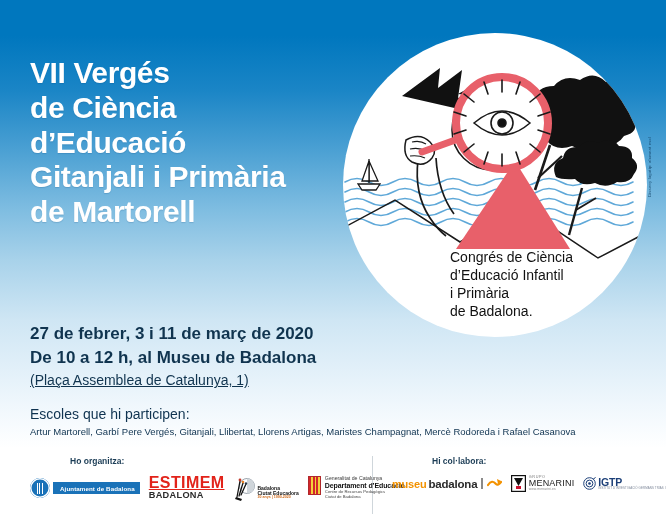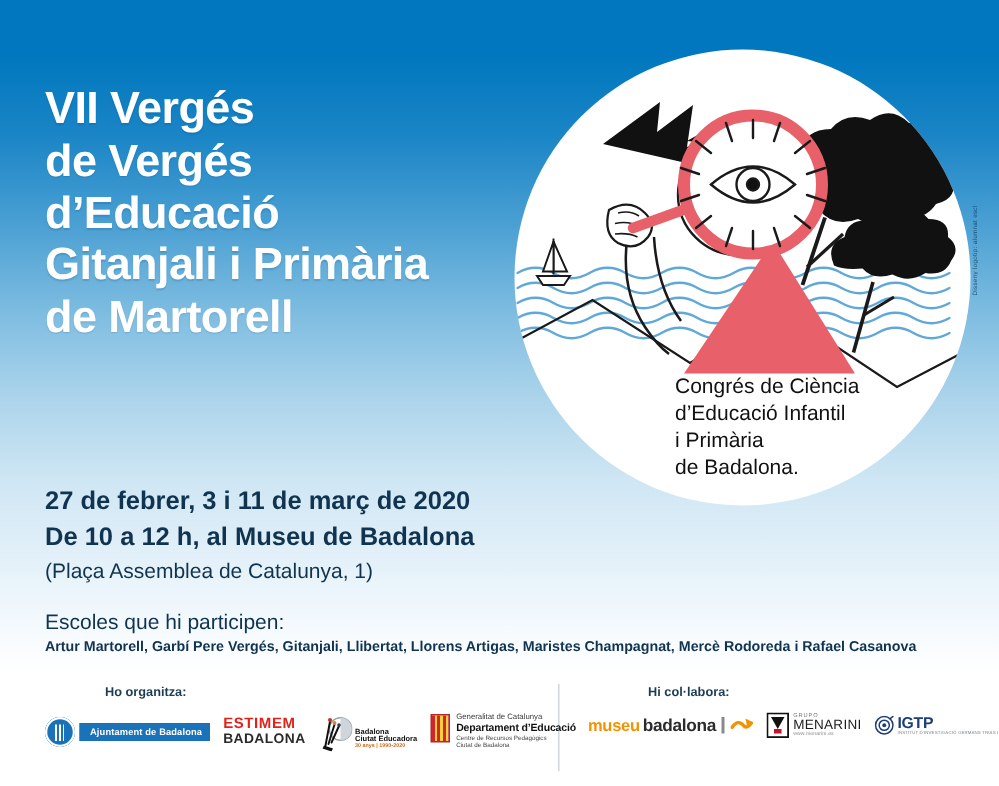--- a/index.html
+++ b/index.html
@@ -31,29 +31,29 @@
   .date-block{
     position:absolute;left:30px;top:322px;width:330px;
     color:#123a5c;
   }
   .date-line-1,.date-line-2{
     display:block;font-weight:bold;font-size:17px;line-height:1.42;
     white-space:nowrap;color:#10344f;
   }
   .date-line-3{
     display:block;font-weight:normal;font-size:14px;line-height:1.5;
-    white-space:nowrap;color:#10344f;
+    white-space:nowrap;color:#10344f;text-decoration:underline;
   }
 
   
   .schools{
     position:absolute;left:30px;top:404px;width:615px;color:#0f3350;
   }
   .schools-heading{display:block;font-size:14px;line-height:1.5;font-weight:normal;}
-  .schools-list{display:block;font-size:9.5px;line-height:1.5;font-weight:bold;white-space:nowrap;}
+  .schools-list{display:block;font-size:9.5px;line-height:1.5;font-weight:normal;white-space:nowrap;}
 
   
   .circle-logo{
     position:absolute;left:340px;top:30px;width:310px;height:310px;
   }
   .circle-logo svg{display:block;width:310px;height:310px;}
 
   .credit-vert{
     position:absolute;left:647px;top:137px;
     font-size:4.2px;color:#0b3a5e;letter-spacing:.2px;
@@ -90,21 +90,21 @@
   }
   .ajt-bar{
     height:12px;background:#1a72b8;color:#fff;font-size:6.2px;font-weight:bold;
     display:flex;align-items:center;padding:0 5px 0 6px;white-space:nowrap;
     border-left:1.5px solid #1a72b8;letter-spacing:.1px;
   }
 
   
   .estimem{line-height:1.02;flex:0 0 auto;}
   .estimem-1{
-    display:block;font-size:10px;font-weight:bold;color:#e2231a;letter-spacing:.4px;
+    display:block;font-size:16px;font-weight:bold;color:#e2231a;letter-spacing:.4px;text-decoration:underline;
   }
   .estimem-2{
     display:block;font-size:9.2px;font-weight:bold;color:#2b2b2b;letter-spacing:.3px;
   }
 
   
   .ciutat{display:flex;align-items:flex-end;gap:2px;flex:0 0 auto;}
   .ciutat-mark{width:22px;height:26px;flex:0 0 auto;}
   .ciutat-txt{line-height:1.05;padding-bottom:1px;}
   .ciutat-t1{display:block;font-size:5px;font-weight:bold;color:#111;}
@@ -146,21 +146,21 @@
   .igtp-t1{display:block;font-size:10.5px;font-weight:bold;color:#1c3f78;letter-spacing:-.2px;}
   .igtp-t2{display:block;font-size:2.9px;color:#7a8496;letter-spacing:.1px;}
 </style>
 </head>
 <body>
 
 <div id="poster">
 
   <div class="title-block">
     <span class="title-line">VII Vergés</span>
-    <span class="title-line">de Vergés</span>
+    <span class="title-line">de Ciència</span>
     <span class="title-line">d’Educació</span>
     <span class="title-line">Gitanjali i Primària</span>
     <span class="title-line">de Martorell</span>
   </div>
 
   <div class="date-block">
     <span class="date-line-1">27 de febrer, 3 i 11 de març de 2020</span>
     <span class="date-line-2">De 10 a 12 h, al Museu de Badalona</span>
     <span class="date-line-3">(Plaça Assemblea de Catalunya, 1)</span>
   </div>

